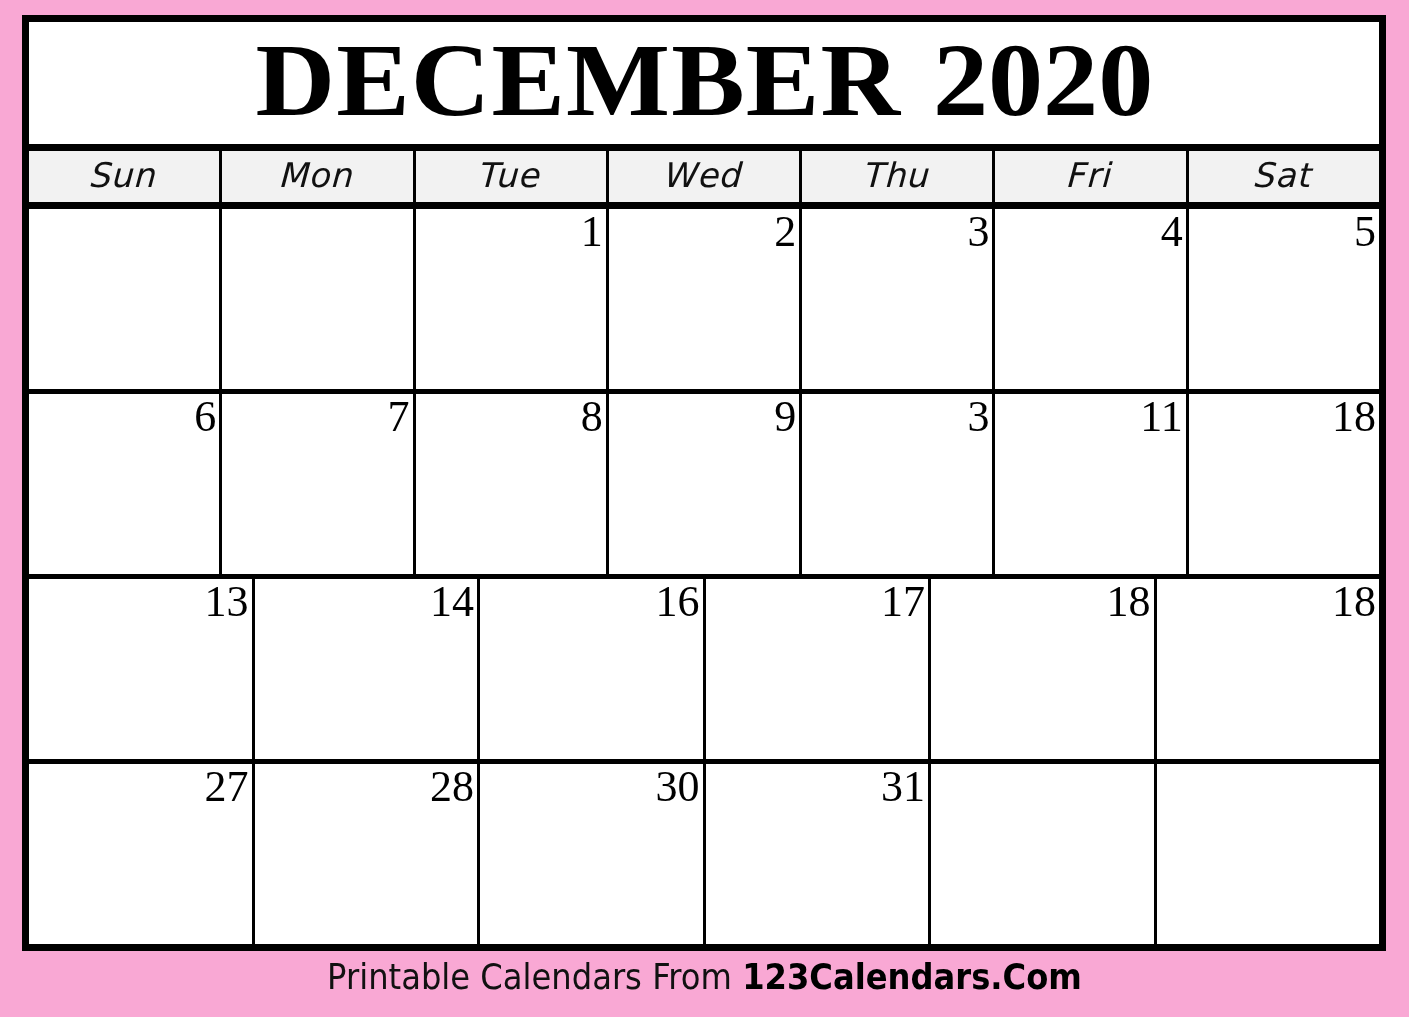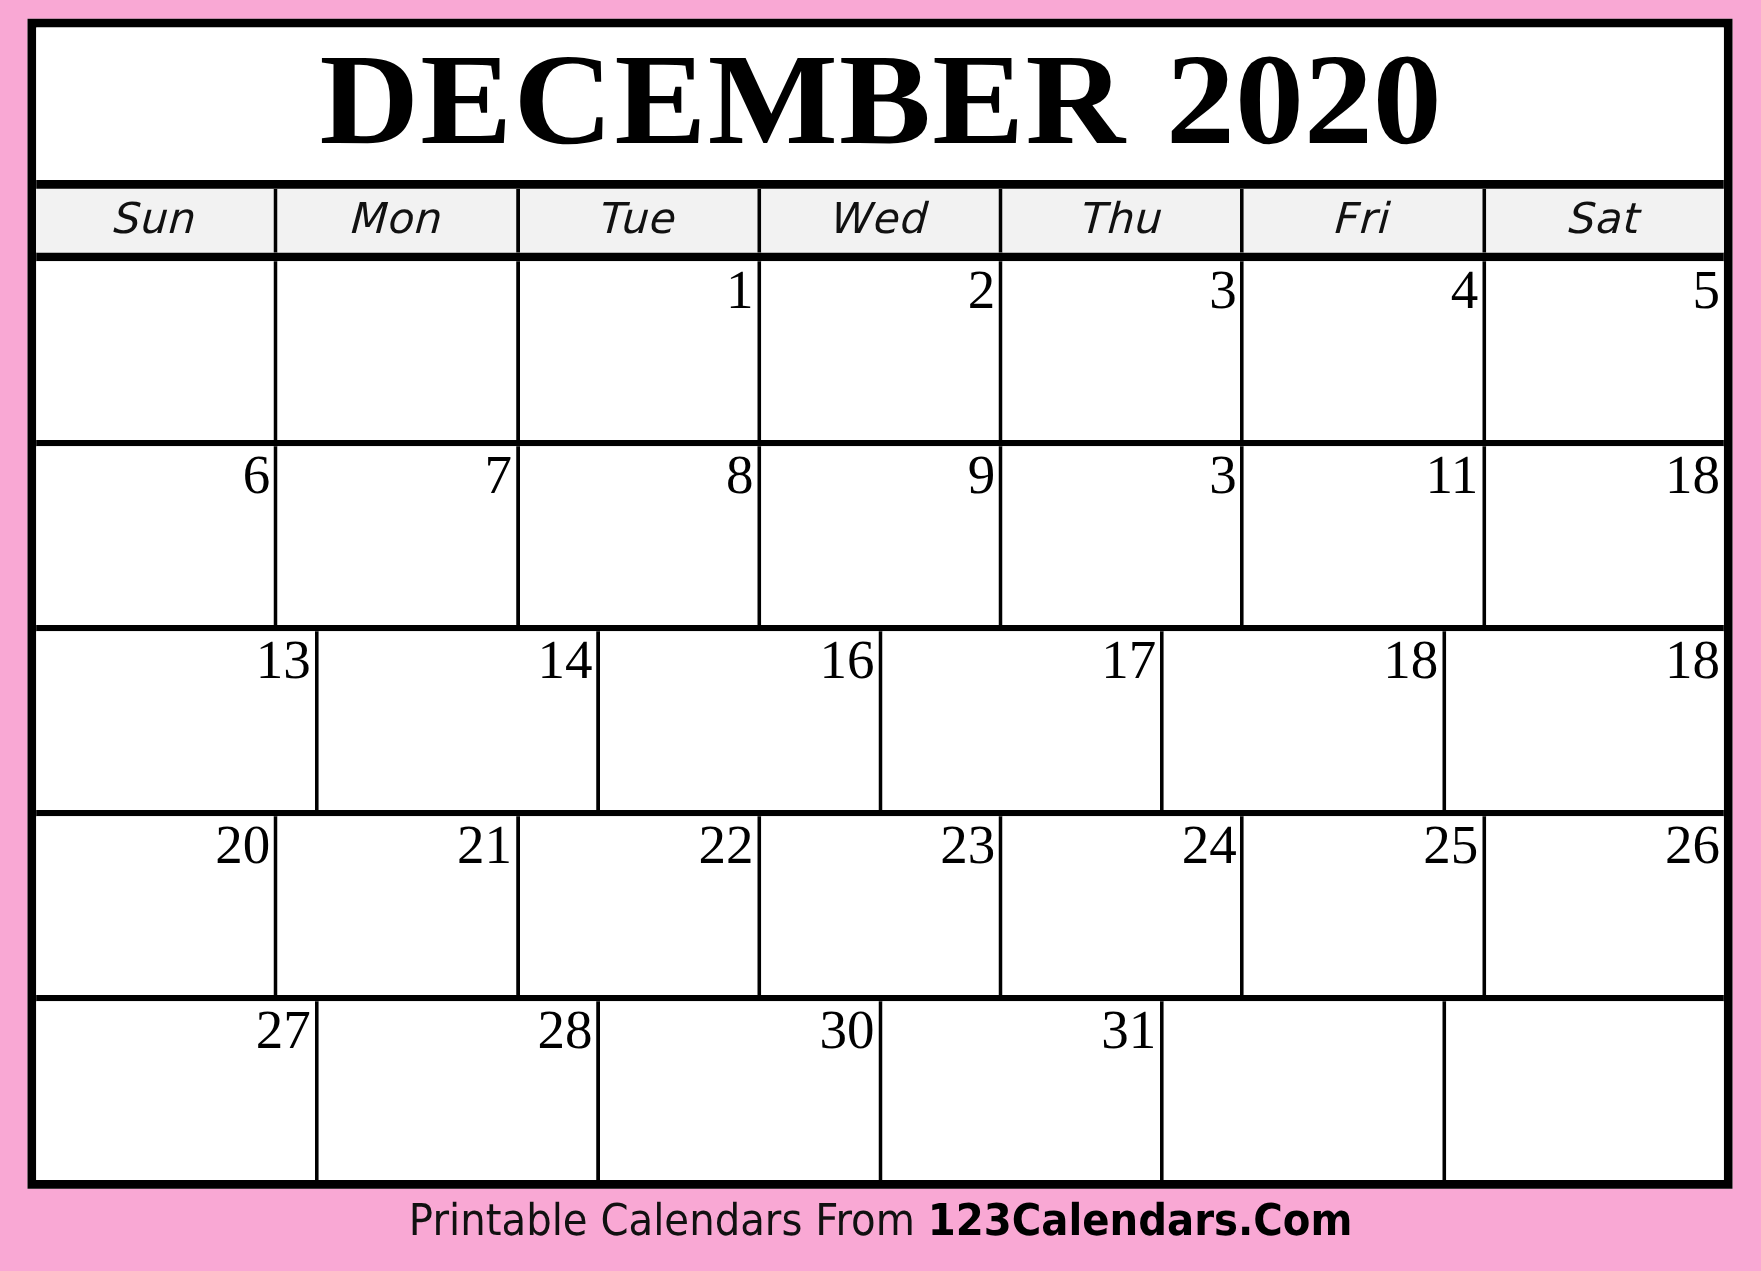--- a/index.html
+++ b/index.html
@@ -249,43 +249,20 @@
             <span class="day-number">17</span>
           </div>
         <div class="day-cell">
             <span class="day-number">18</span>
           </div>
         <div class="day-cell">
             <span class="day-number">18</span>
           </div>
       </div>
 
-      <div class="week-row">
-        <div class="day-cell">
-            <span class="day-number">20</span>
-          </div>
-        <div class="day-cell">
-            <span class="day-number">21</span>
-          </div>
-        <div class="day-cell">
-            <span class="day-number">22</span>
-          </div>
-        <div class="day-cell">
-            <span class="day-number">23</span>
-          </div>
-        <div class="day-cell">
-            <span class="day-number">24</span>
-          </div>
-        <div class="day-cell">
-            <span class="day-number">25</span>
-          </div>
-        <div class="day-cell">
-            <span class="day-number">26</span>
-          </div>
-      </div>
 
       <div class="week-row">
         <div class="day-cell">
             <span class="day-number">27</span>
           </div>
         <div class="day-cell">
             <span class="day-number">28</span>
           </div>
         <div class="day-cell">
             <span class="day-number">30</span>

